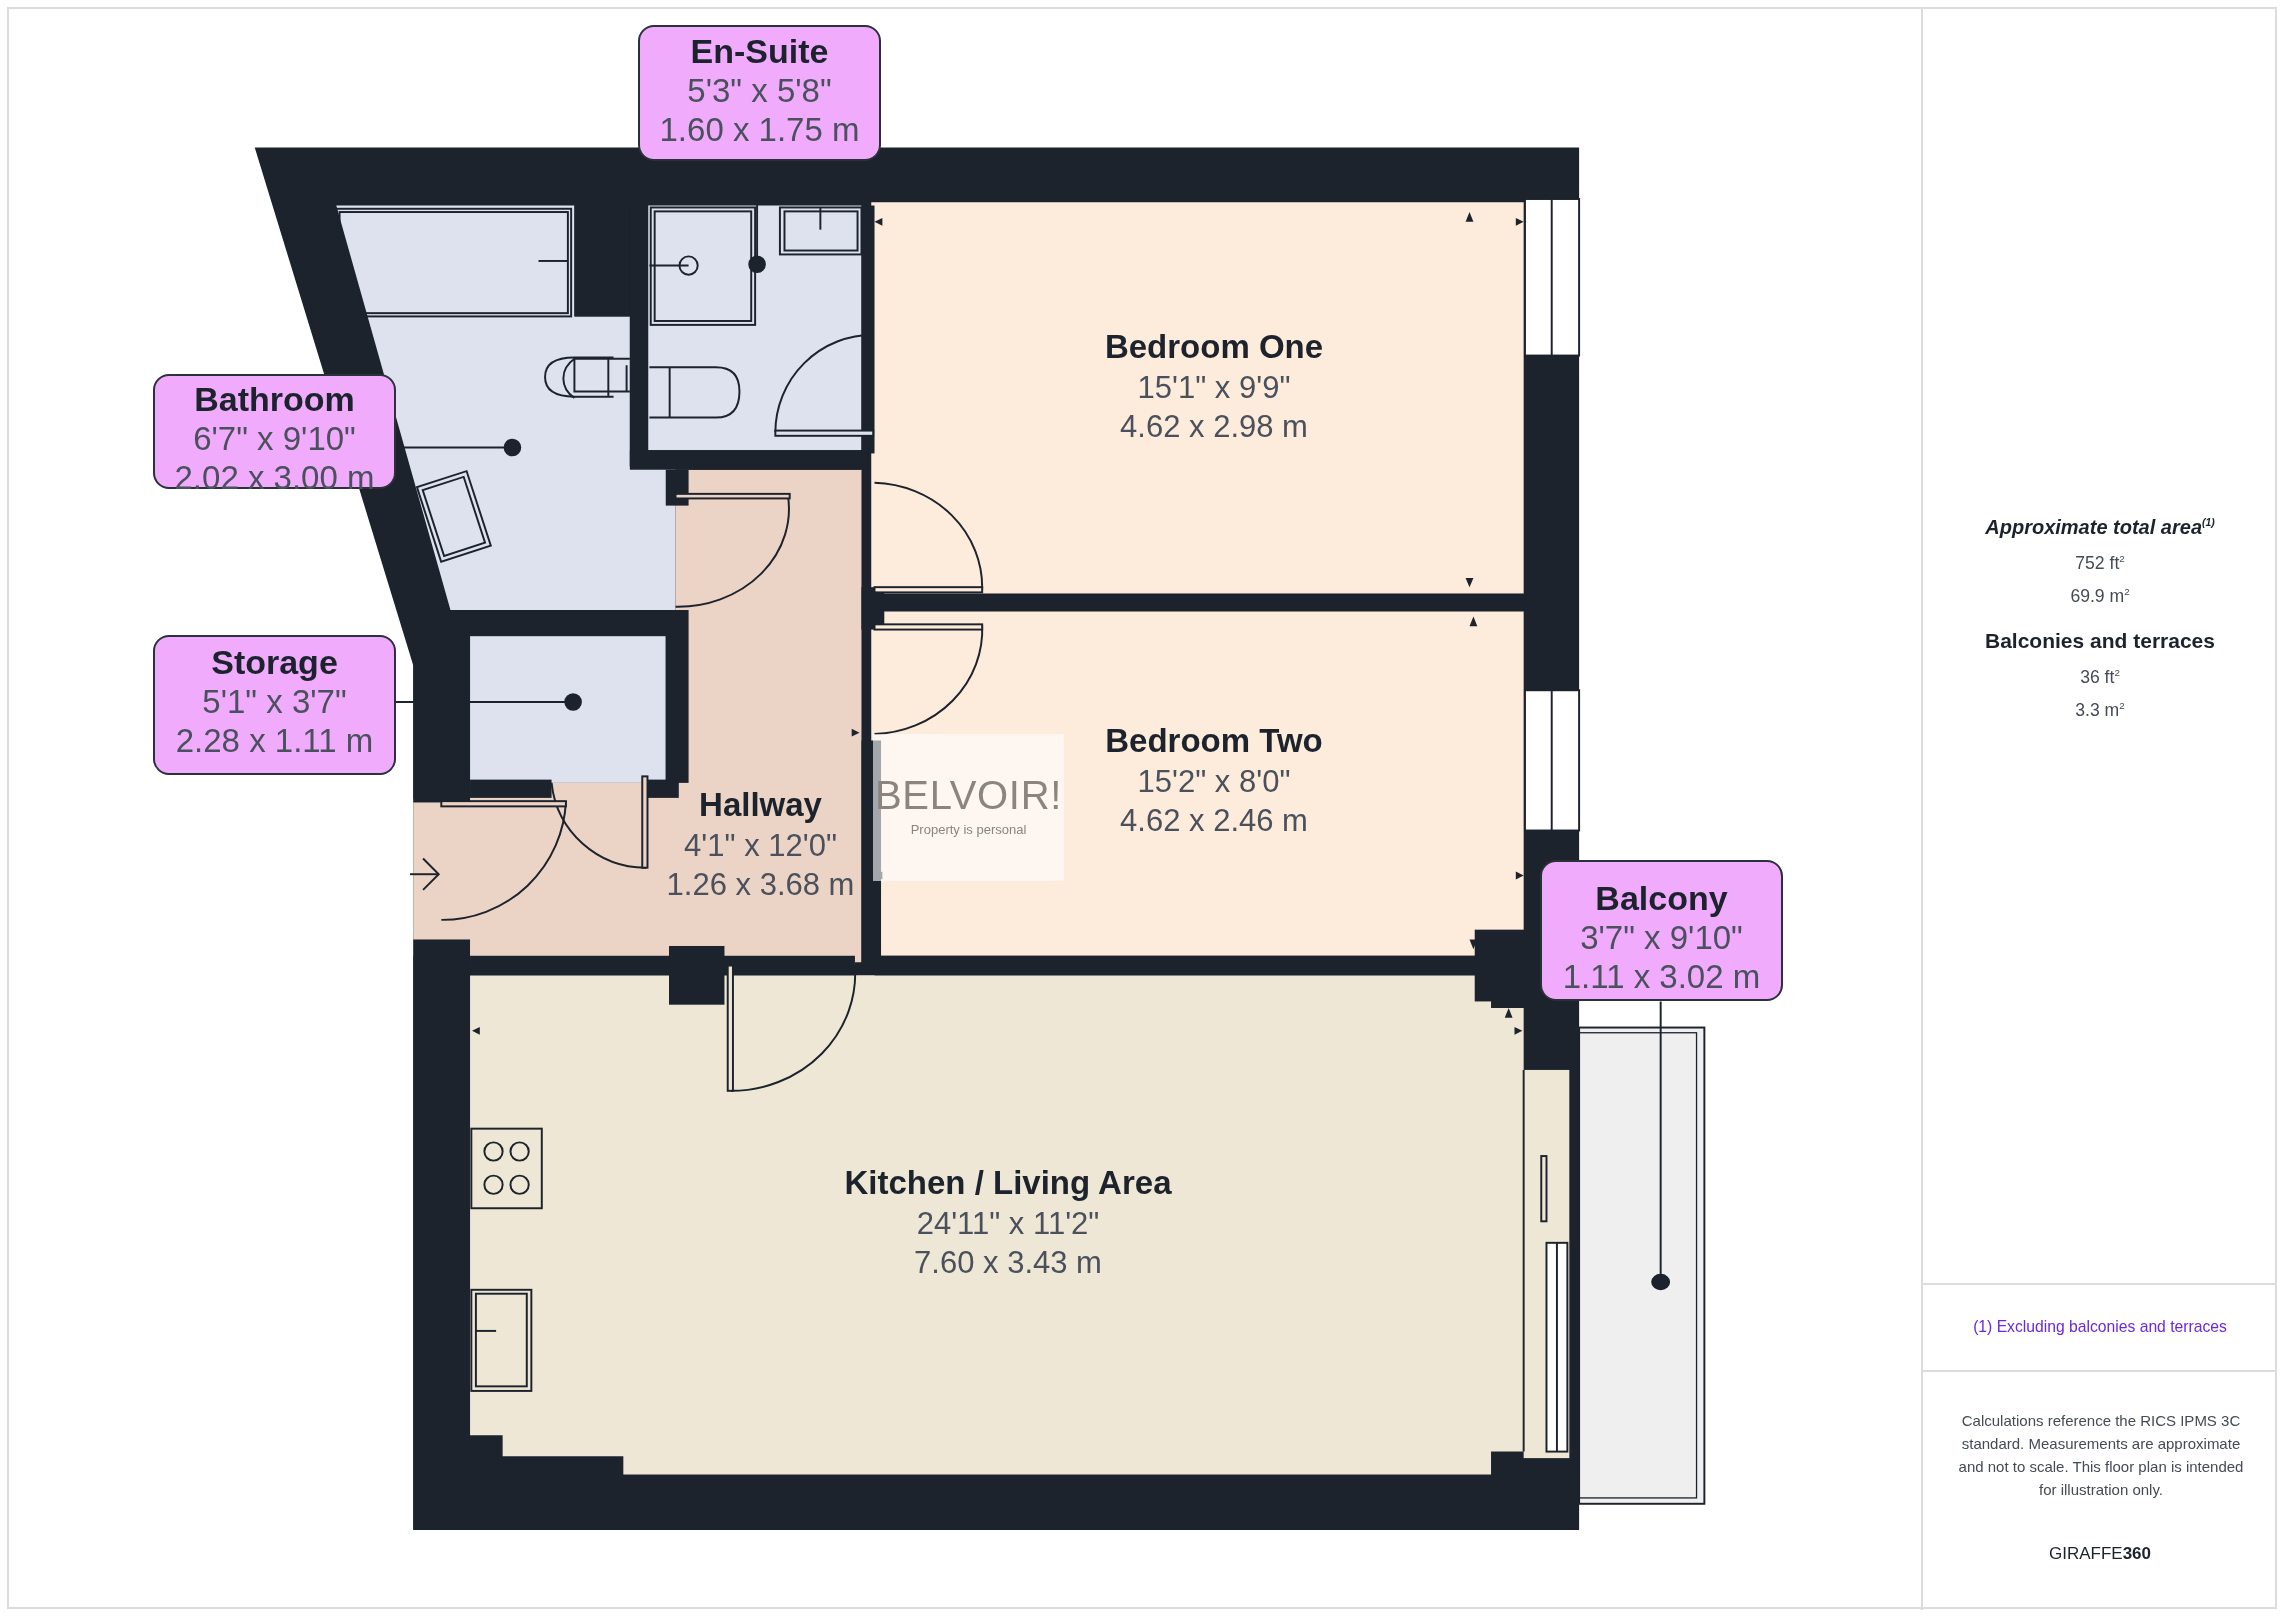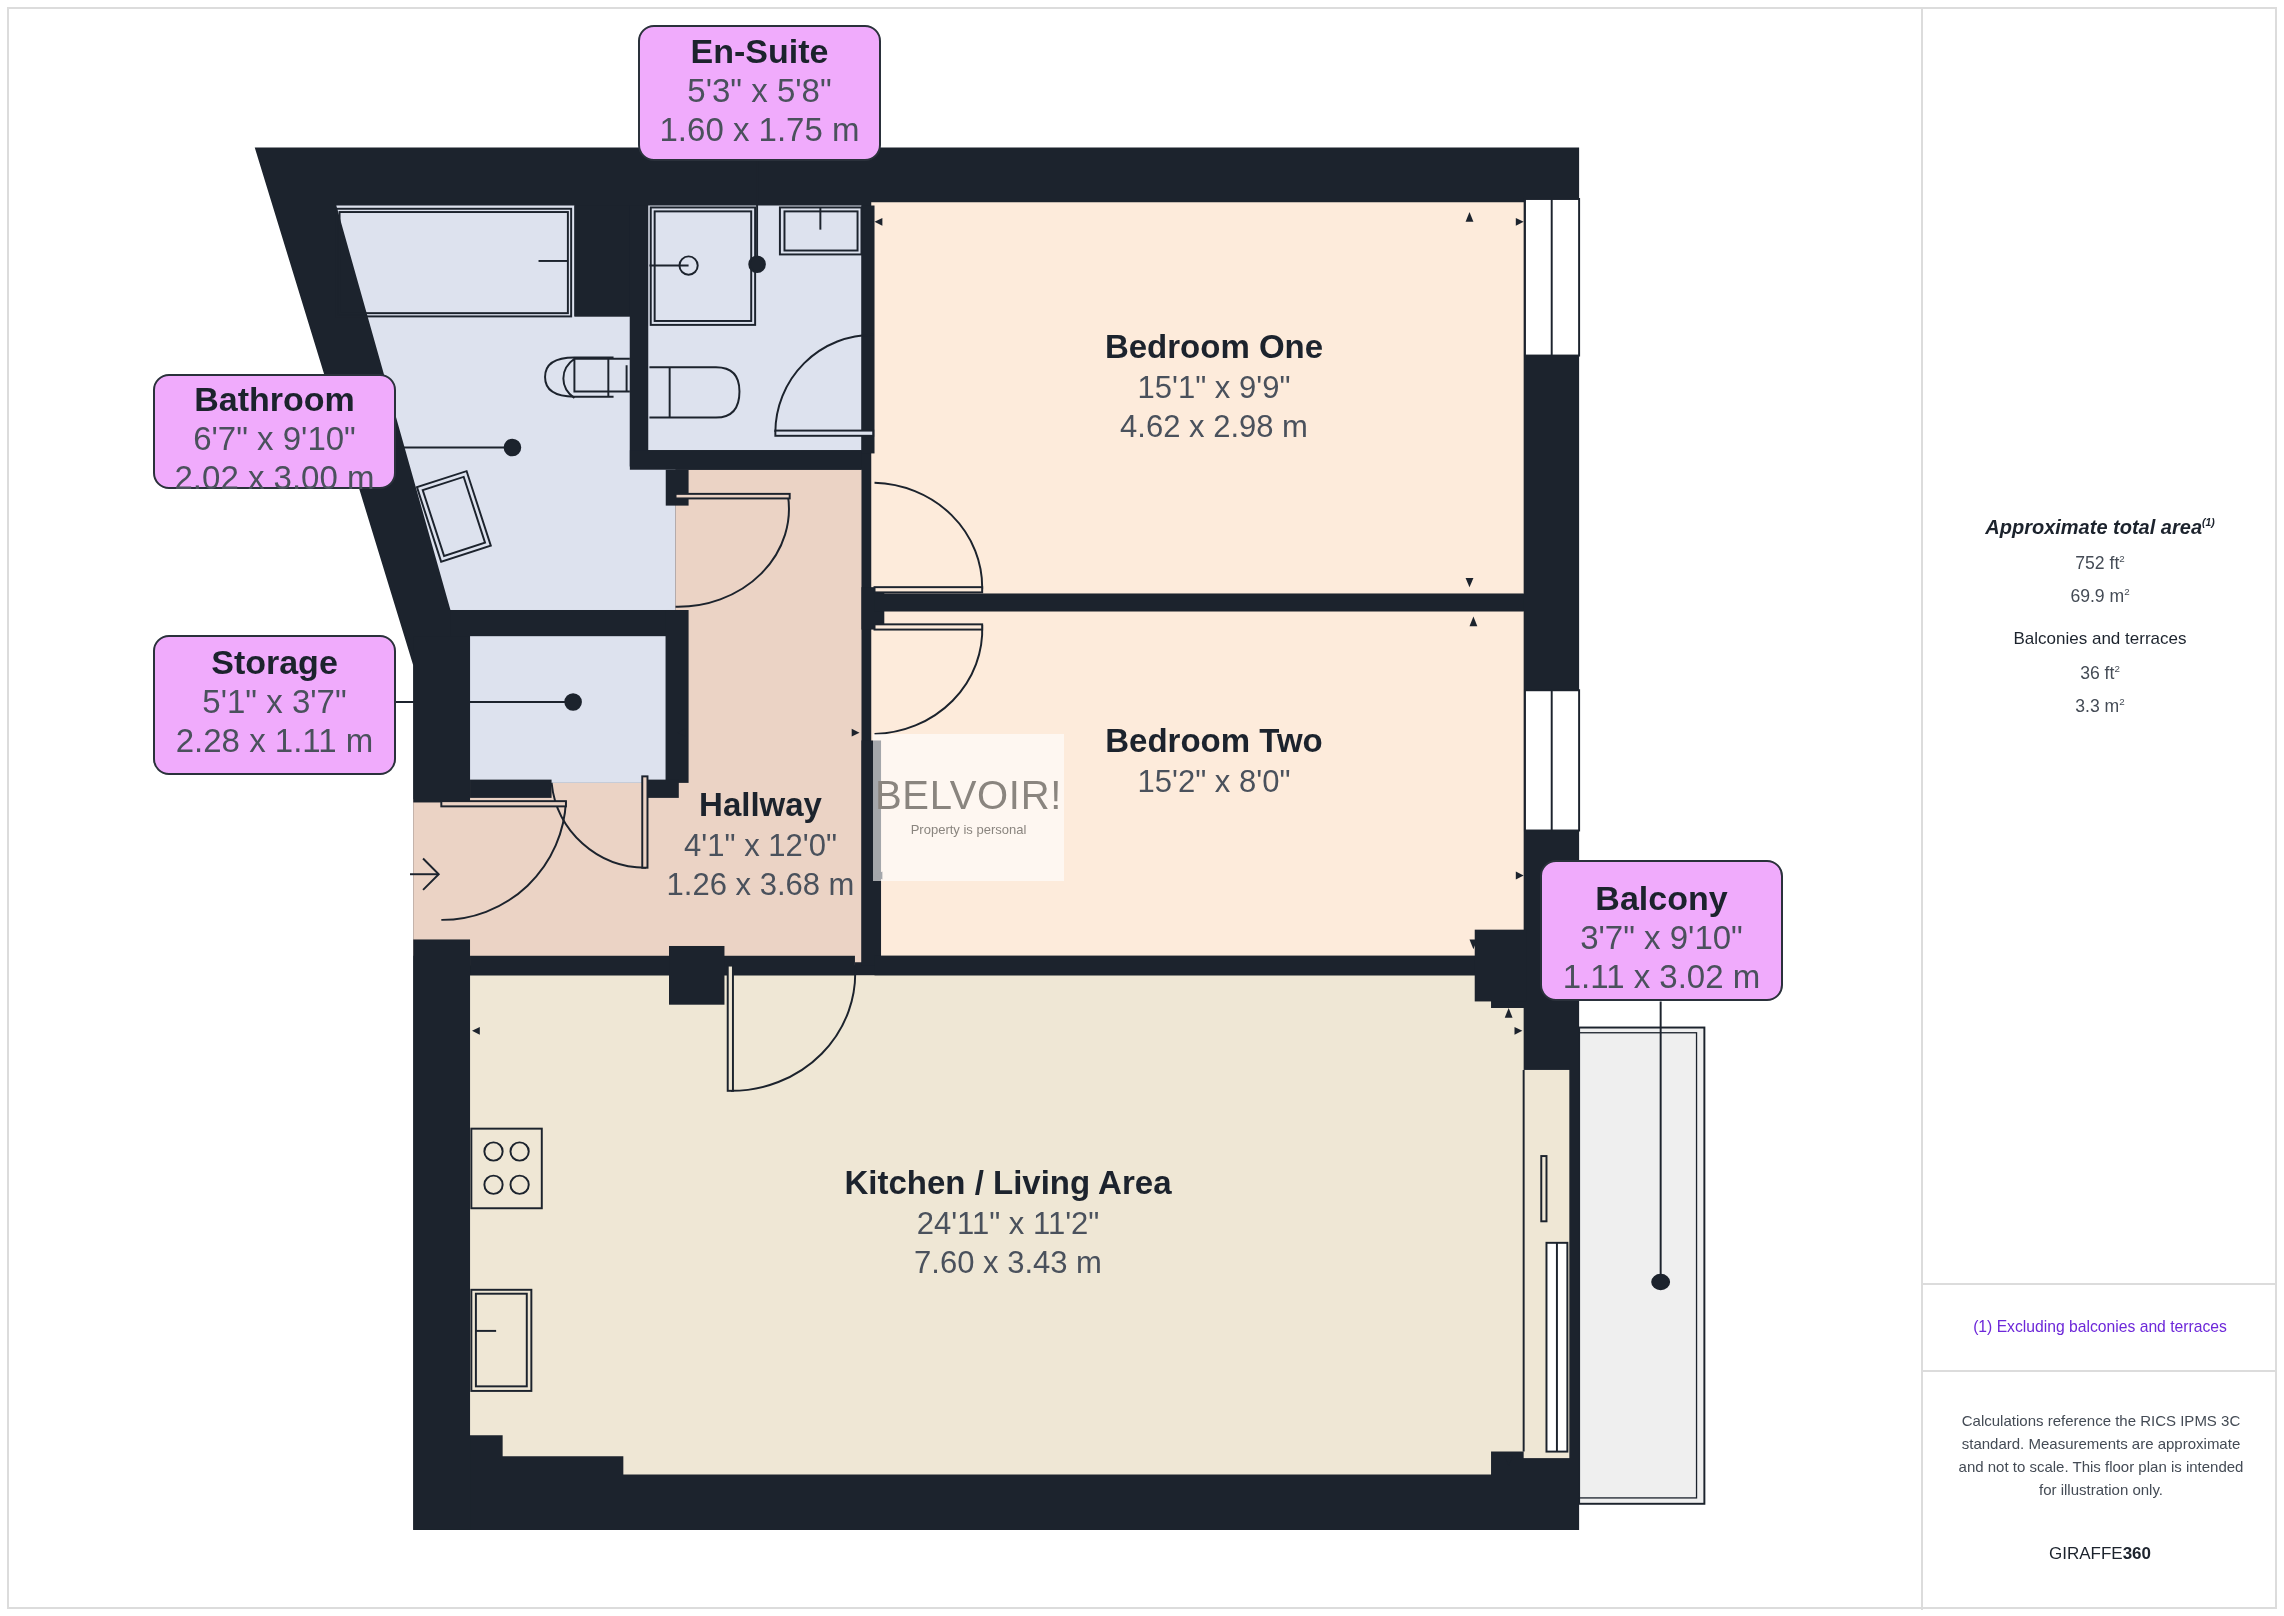--- a/index.html
+++ b/index.html
@@ -5,21 +5,21 @@
   html, body { margin: 0; padding: 0; background: #ffffff; }
   body { width: 2284px; height: 1616px; position: relative; overflow: hidden; font-family: "Liberation Sans", sans-serif; }
   .frame { position: absolute; left: 6.5px; top: 6.5px; width: 2270px; height: 1602px; border: 2.6px solid #dcdcdc; box-sizing: border-box; }
   .plan { position: absolute; left: 0; top: 0; width: 2284px; height: 1616px; }
   .side-panel { position: absolute; left: 1921px; top: 6.5px; width: 356px; height: 1603px; border-left: 2.6px solid #dcdcdc; box-sizing: border-box; }
   .area-block { position: absolute; left: 0; top: 509px; width: 100%; text-align: center; color: #1c232d; }
   .area-title { font-weight: bold; font-size: 20px; margin-bottom: 14.4px; font-style: italic; }
   .area-title sup { font-size: 10.4px; font-weight: bold; }
   .area-value { font-size: 17.6px; color: #444b55; margin-bottom: 11.7px; }
   .area-value sup { font-size: 9.8px; }
-  .area-sub { font-weight: normal; font-size: 17px; margin-top: 22px; margin-bottom: 14.4px; }
+  .area-sub { font-weight: bold; font-size: 21px; margin-top: 22px; margin-bottom: 14.4px; }
   .footnote { position: absolute; left: 0; top: 1276px; width: 100%; height: 89px; border-top: 2.6px solid #dcdcdc; border-bottom: 2.6px solid #dcdcdc; box-sizing: border-box; display: flex; align-items: center; justify-content: center; font-size: 15.7px; color: #6d28d9; }
   .disclaimer { position: absolute; left: 26px; top: 1402px; width: 304px; text-align: center; font-size: 15px; line-height: 23px; color: #444b55; }
   .brand { position: absolute; left: 0; top: 1537px; width: 100%; text-align: center; font-size: 17px; color: #1c232d; letter-spacing: 0; }
   .brand b { font-weight: bold; }
   .label { position: absolute; background: #f0abfc; border: 2px solid #2a313b; border-radius: 16px; text-align: center; box-sizing: border-box; color: #1c232d; }
   .label .name { font-weight: bold; font-size: 34px; line-height: 40px; }
   .label .dim { font-size: 33px; line-height: 39px; color: #4a515c; }
   .room-text { position: absolute; text-align: center; color: #1c232d; }
   .room-text .name { font-weight: bold; font-size: 33px; line-height: 42px; }
   .room-text .dim { font-size: 31px; line-height: 39px; color: #4a515c; }
@@ -214,20 +214,21 @@
 
 <div class="room-text" style="left:1018px; top:326px; width:392px;">
   <div class="name">Bedroom One</div>
   <div class="dim">15'1" x 9'9"</div>
   <div class="dim">4.62 x 2.98 m</div>
 </div>
 
 <div class="room-text" style="left:1018px; top:720px; width:392px;">
   <div class="name">Bedroom Two</div>
   <div class="dim">15'2" x 8'0"</div>
+  <div class="dim">4.62 x 2.46 m</div>
 </div>
 
 <div class="room-text" style="left:643px; top:784px; width:235px;">
   <div class="name">Hallway</div>
   <div class="dim">4'1" x 12'0"</div>
   <div class="dim">1.26 x 3.68 m</div>
 </div>
 
 <div class="room-text" style="left:773px; top:1162px; width:470px;">
   <div class="name">Kitchen / Living Area</div>

